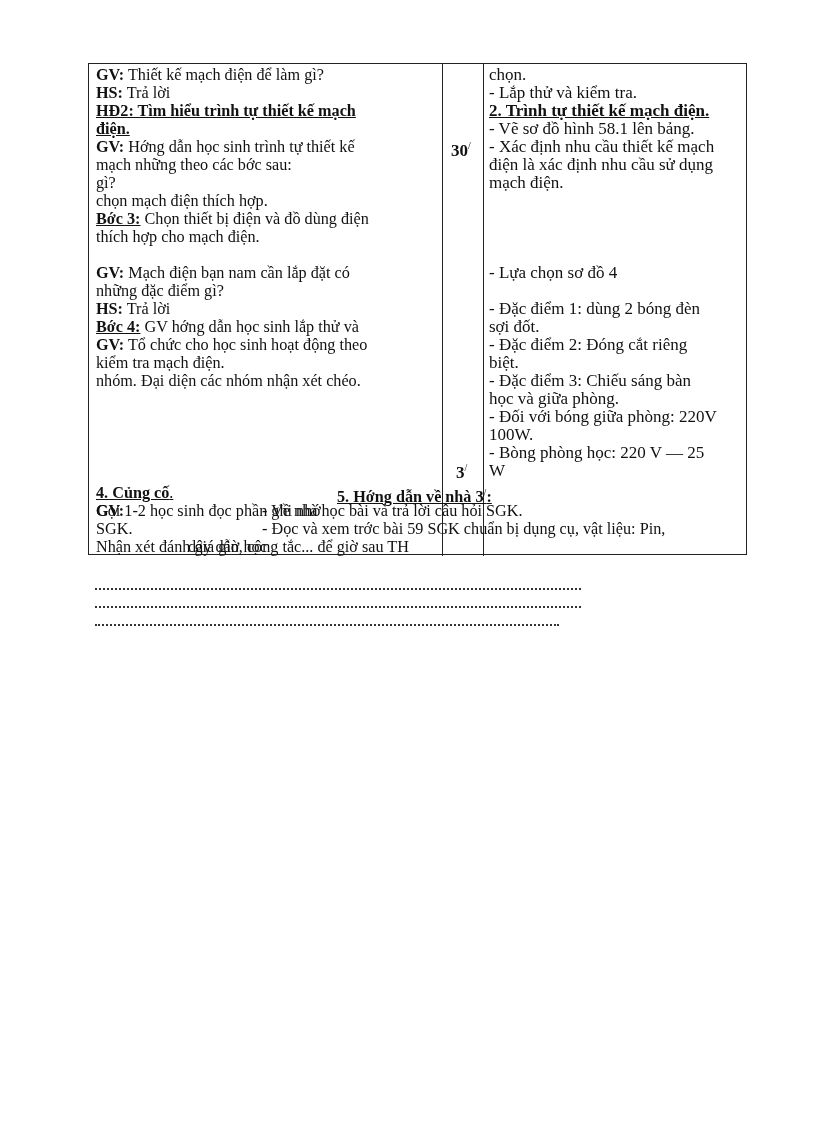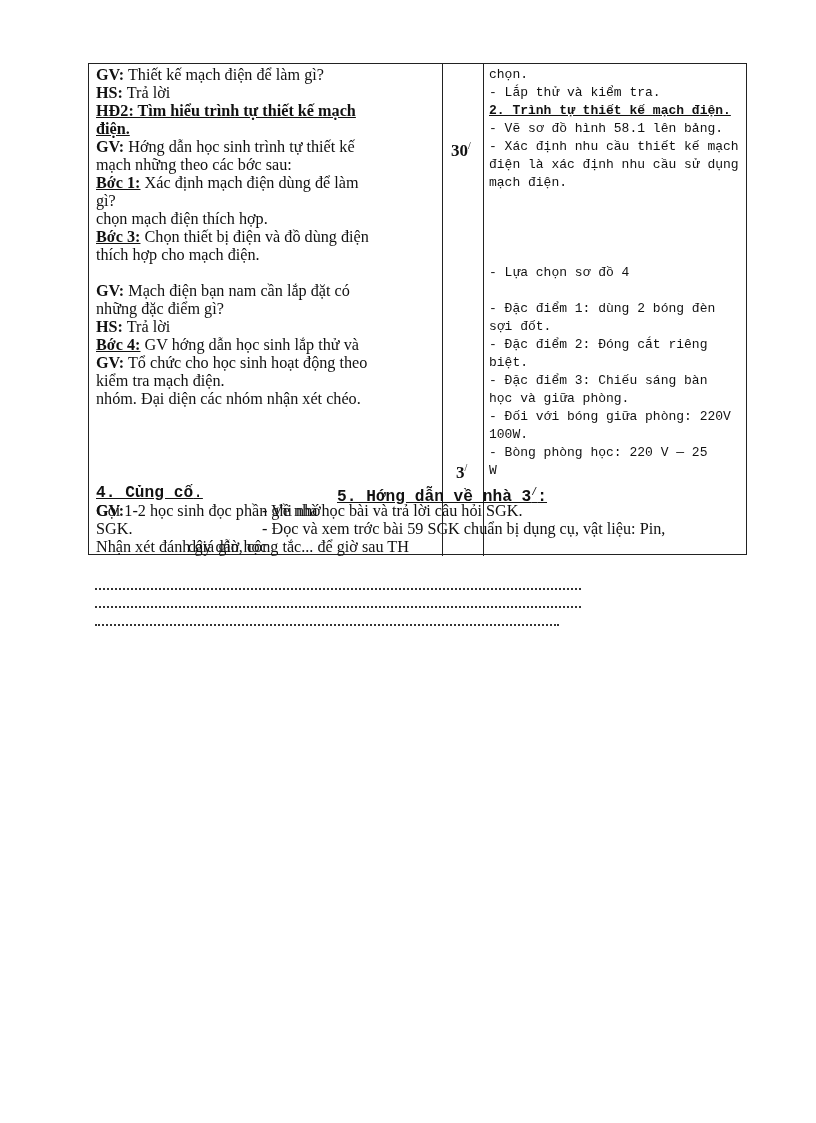--- a/index.html
+++ b/index.html
@@ -2,50 +2,49 @@
 <html><head>
 <meta charset="utf-8">
 <style>
   html, body { margin:0; padding:0; background:#ffffff; }
   body { width:816px; height:1123px; position:relative; overflow:hidden;
          font-family:"Liberation Serif", "DejaVu Serif", serif; color:#111; }
   .table { position:absolute; left:88px; top:63px; width:659px; height:492px;
            border:1px solid #222; box-sizing:border-box; }
   .vline { position:absolute; top:0; width:0; border-left:1px solid #222; }
   .col-left { position:absolute; left:7px; top:2px; width:346px; font-size:16.2px; line-height:18px; }
-  .col-right { position:absolute; left:400px; top:2px; width:256px; font-size:13px; line-height:18px;font-family:Liberation Mono, monospace; }
+  .col-right { position:absolute; left:400px; top:2px; width:256px; font-size:17px; line-height:18px; }
   .time { position:absolute; font-weight:bold; font-size:17px; }
   .time sup { font-size:10px; font-weight:normal; }
   .line { display:block; white-space:nowrap; }
   .b { font-weight:bold; }
   .u { text-decoration:underline; }
   .gap { height:18px; display:block; }
   .bottom { position:absolute; left:7px; top:420px; width:650px; font-size:16.2px; line-height:18px; }
-  .hdr-row { position:relative; height:18px;font-family:Liberation Mono, monospace; }
+  .hdr-row { position:relative; height:18px; }
   .hdr4 { position:absolute; left:0; top:0; }
   .hdr5 { position:absolute; left:241px; top:0; }
   .overlap { position:relative; height:18px; white-space:nowrap; }
   .overlap span { position:absolute; top:0; }
   .dots { position:absolute; left:95px; height:0; border-top:2px dotted #333; }
 </style>
 </head>
 <body>
 
 <div class="table">
   <div class="vline" style="left:353px;height:492px;"></div>
   <div class="vline" style="left:394px;height:492px;"></div>
 
   <div class="col-left">
     <span class="line"><span class="b">GV:</span><span> Thiết kế mạch điện để làm gì?</span></span>
     <span class="line"><span class="b">HS:</span><span> Trả lời</span></span>
     <span class="line b u">HĐ2: Tìm hiểu trình tự thiết kế mạch </span>
     <span class="line b u">điện.</span>
     <span class="line"><span class="b">GV:</span><span> Hớng   dẫn học sinh trình tự thiết kế</span></span>
     <span class="line">mạch những theo các bớc   sau:</span>
-    <span class="line"><span class="b u">Bớc   1:</span><span> Xác định mạch điện dùng để làm</span></span>
     <span class="line">gì?</span>
     <span class="line">chọn mạch điện thích hợp.</span>
     <span class="line"><span class="b u">Bớc   3:</span><span> Chọn thiết bị điện và đồ dùng điện</span></span>
     <span class="line">thích hợp cho mạch điện.</span>
     <span class="gap"></span>
     <span class="line"><span class="b">GV:</span><span> Mạch điện bạn nam cần lắp đặt có</span></span>
     <span class="line">những đặc điểm gì?</span>
     <span class="line"><span class="b">HS:</span><span> Trả lời</span></span>
     <span class="line"><span class="b u">Bớc   4:</span><span> GV hớng   dẫn  học sinh lắp thử và</span></span>
     <span class="line"><span class="b">GV:</span><span> Tổ chức cho học sinh hoạt động theo</span></span>

